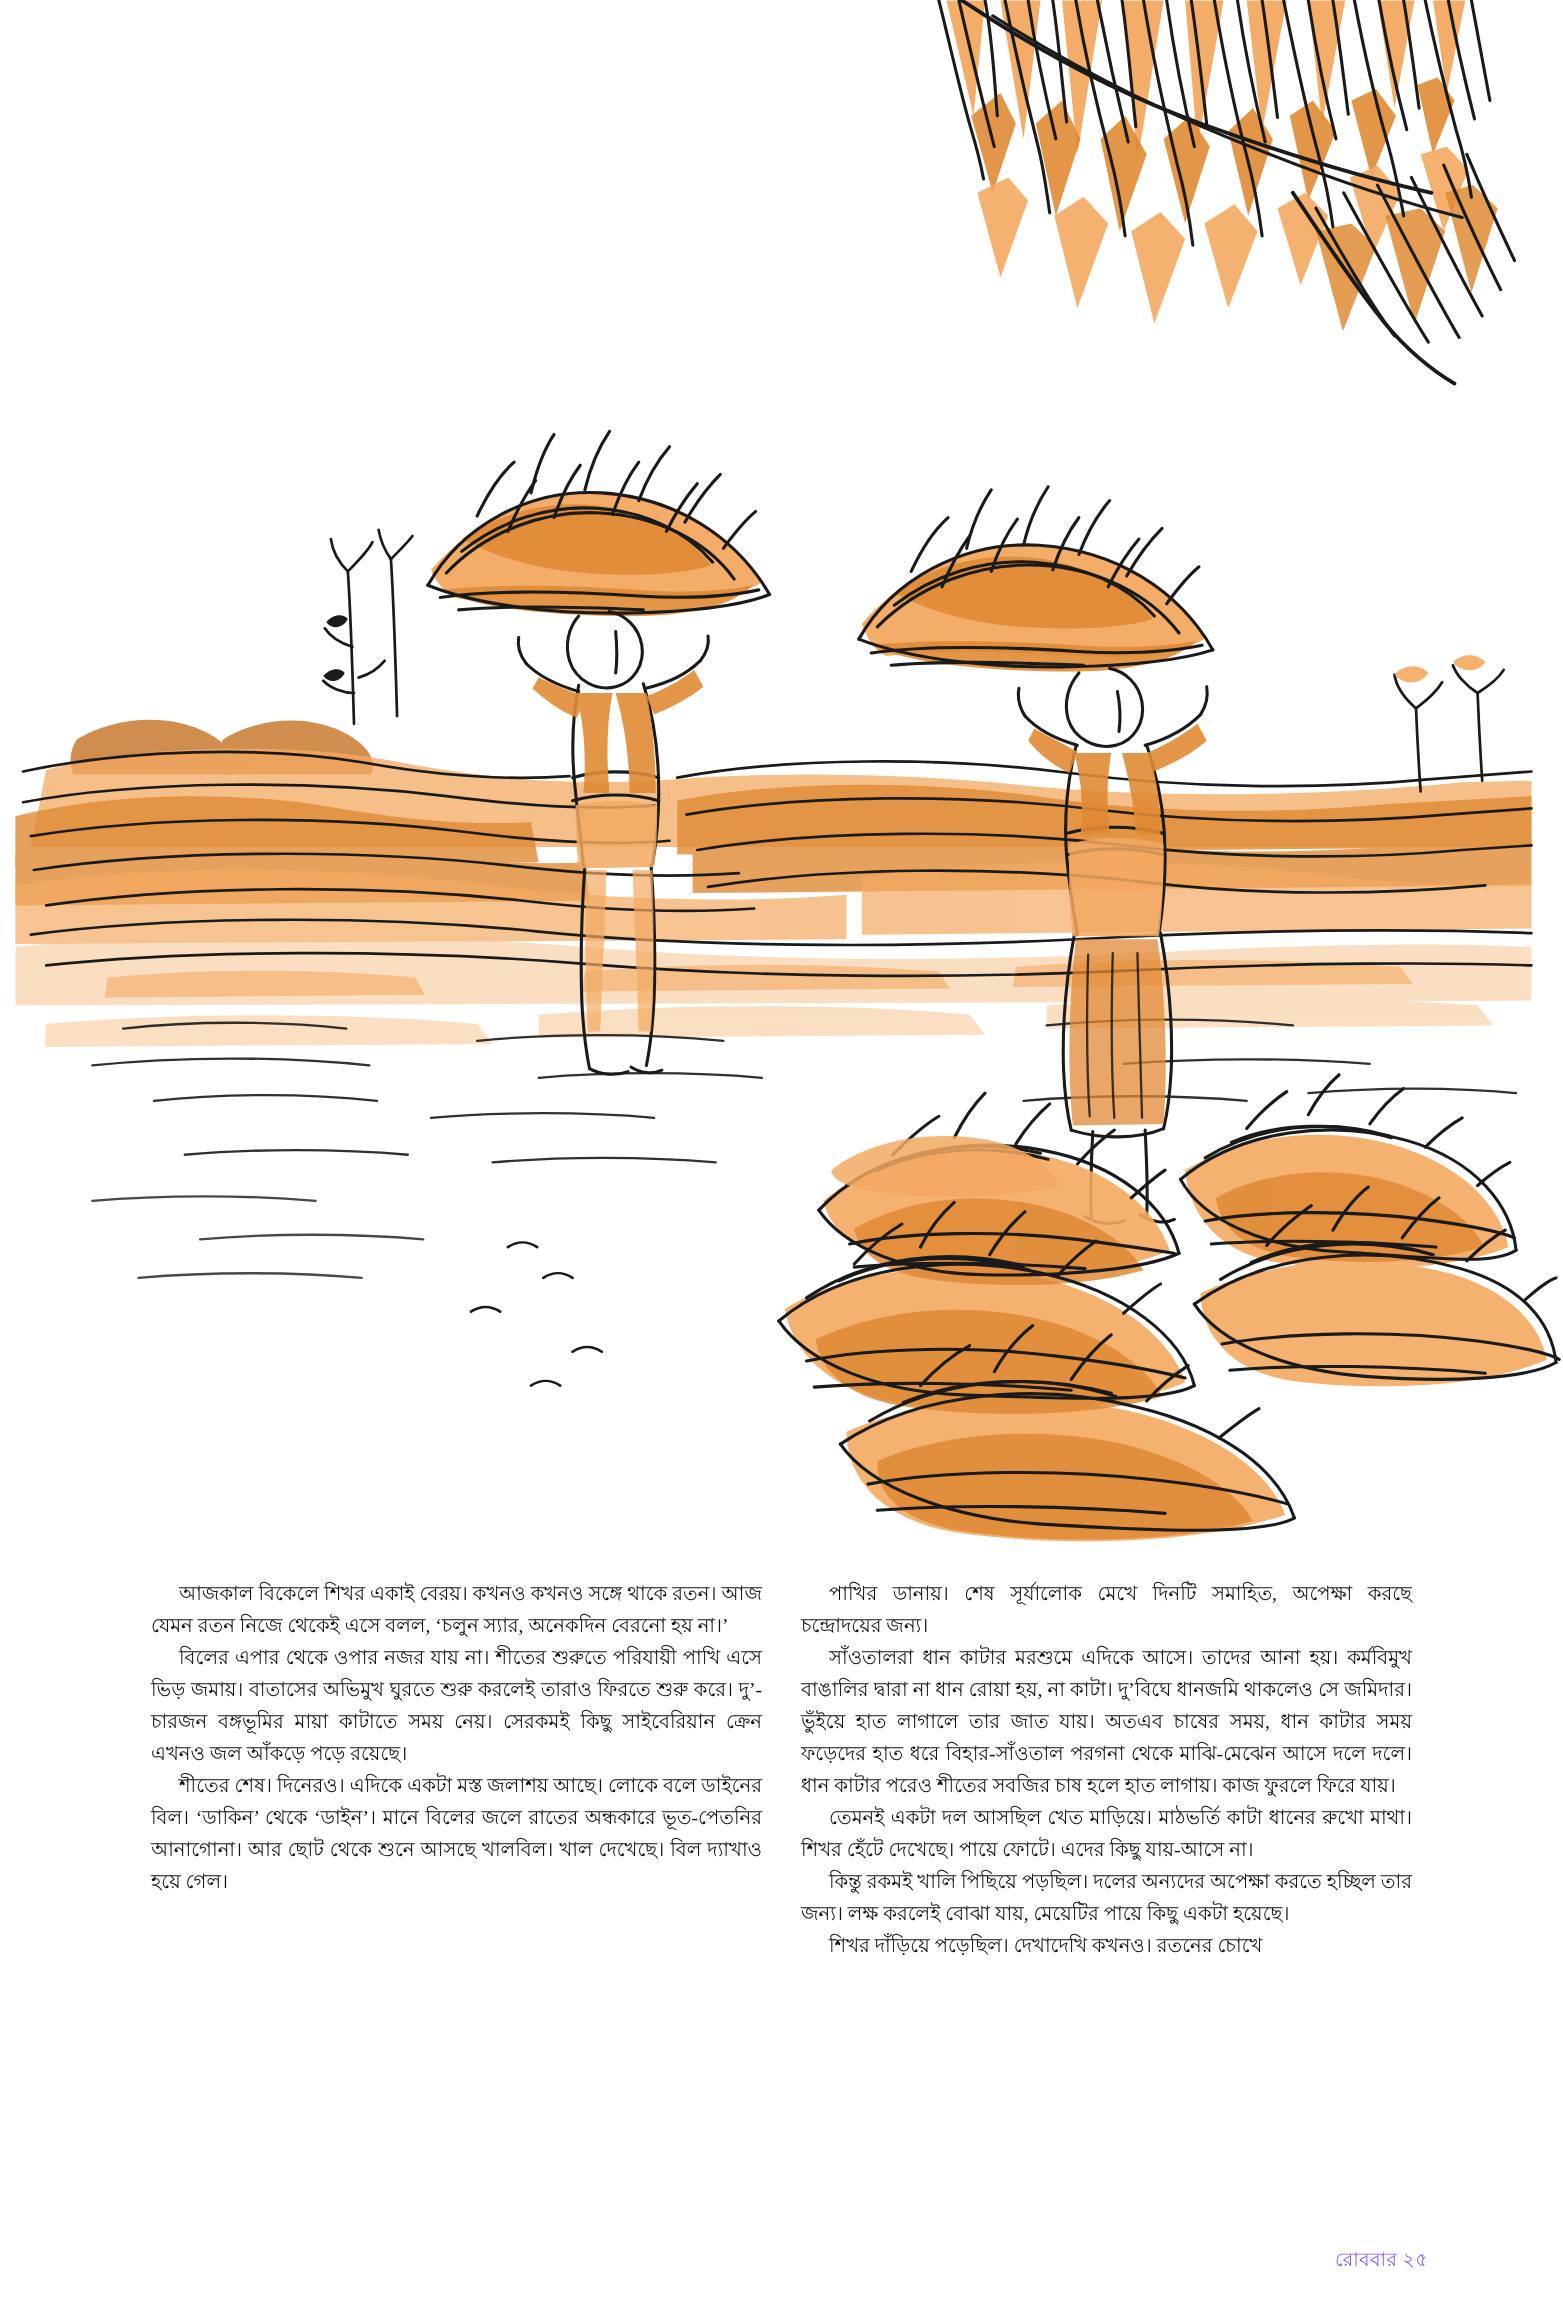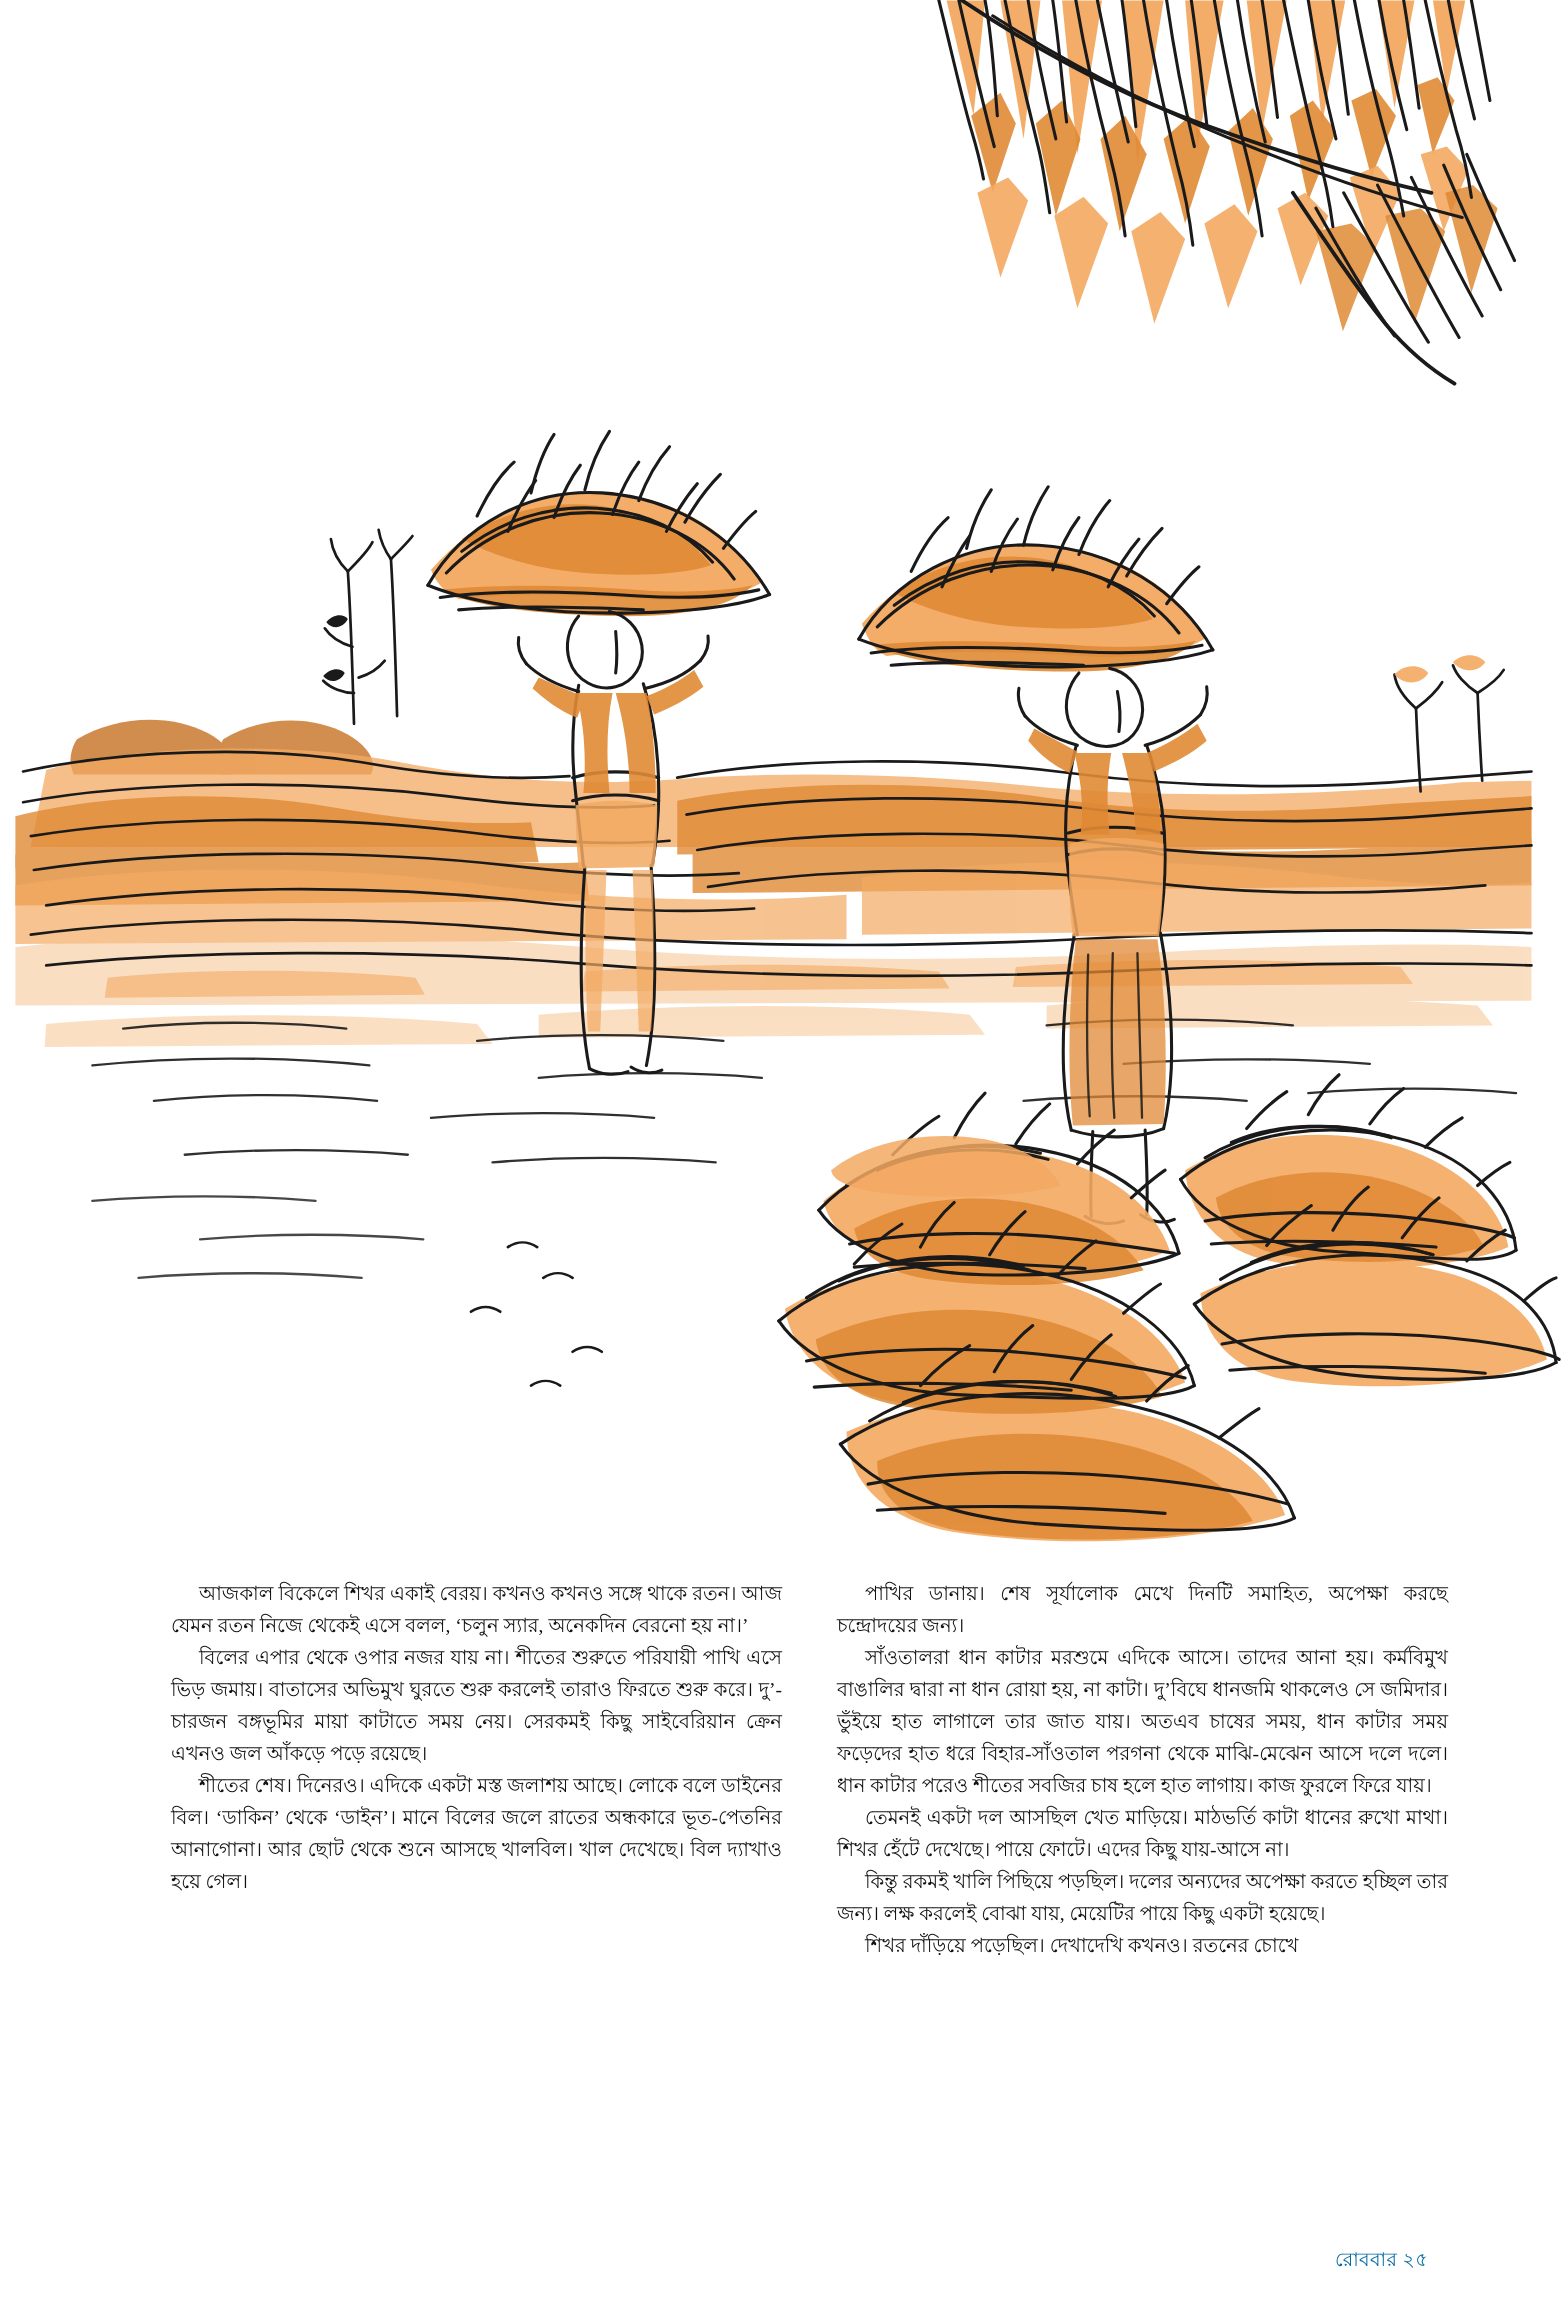--- a/index.html
+++ b/index.html
@@ -38,22 +38,21 @@
     top: 1578px;
     width: 1563px;
     height: 693px;
   }
   .columns {
     position: absolute;
     left: 151px;
     top: 0;
     width: 1278px;
     display: flex;
-    gap: 55px;
-    margin-left: 20px;
+    gap: 39px;
   }
   .col {
     width: 611px;
   }
   .col p {
     margin: 0;
     font-family: "Liberation Serif", serif;
     font-size: 19.6px;
     line-height: 32px;
     text-align: justify;
@@ -63,21 +62,21 @@
   }
   .col p.first {
     text-indent: 28px;
   }
   .folio {
     position: absolute;
     right: 135px;
     top: 667px;
     font-family: "Liberation Serif", serif;
     font-size: 19px;
-    color: #0369a1;
+    color: #8b5cf6;
     letter-spacing: 0.4px;
   }
 </style>
 </head>
 <body>
 
 <div class="page">
 
   <div class="illustration">
     <svg viewBox="0 0 2031 2030" xmlns="http://www.w3.org/2000/svg">

